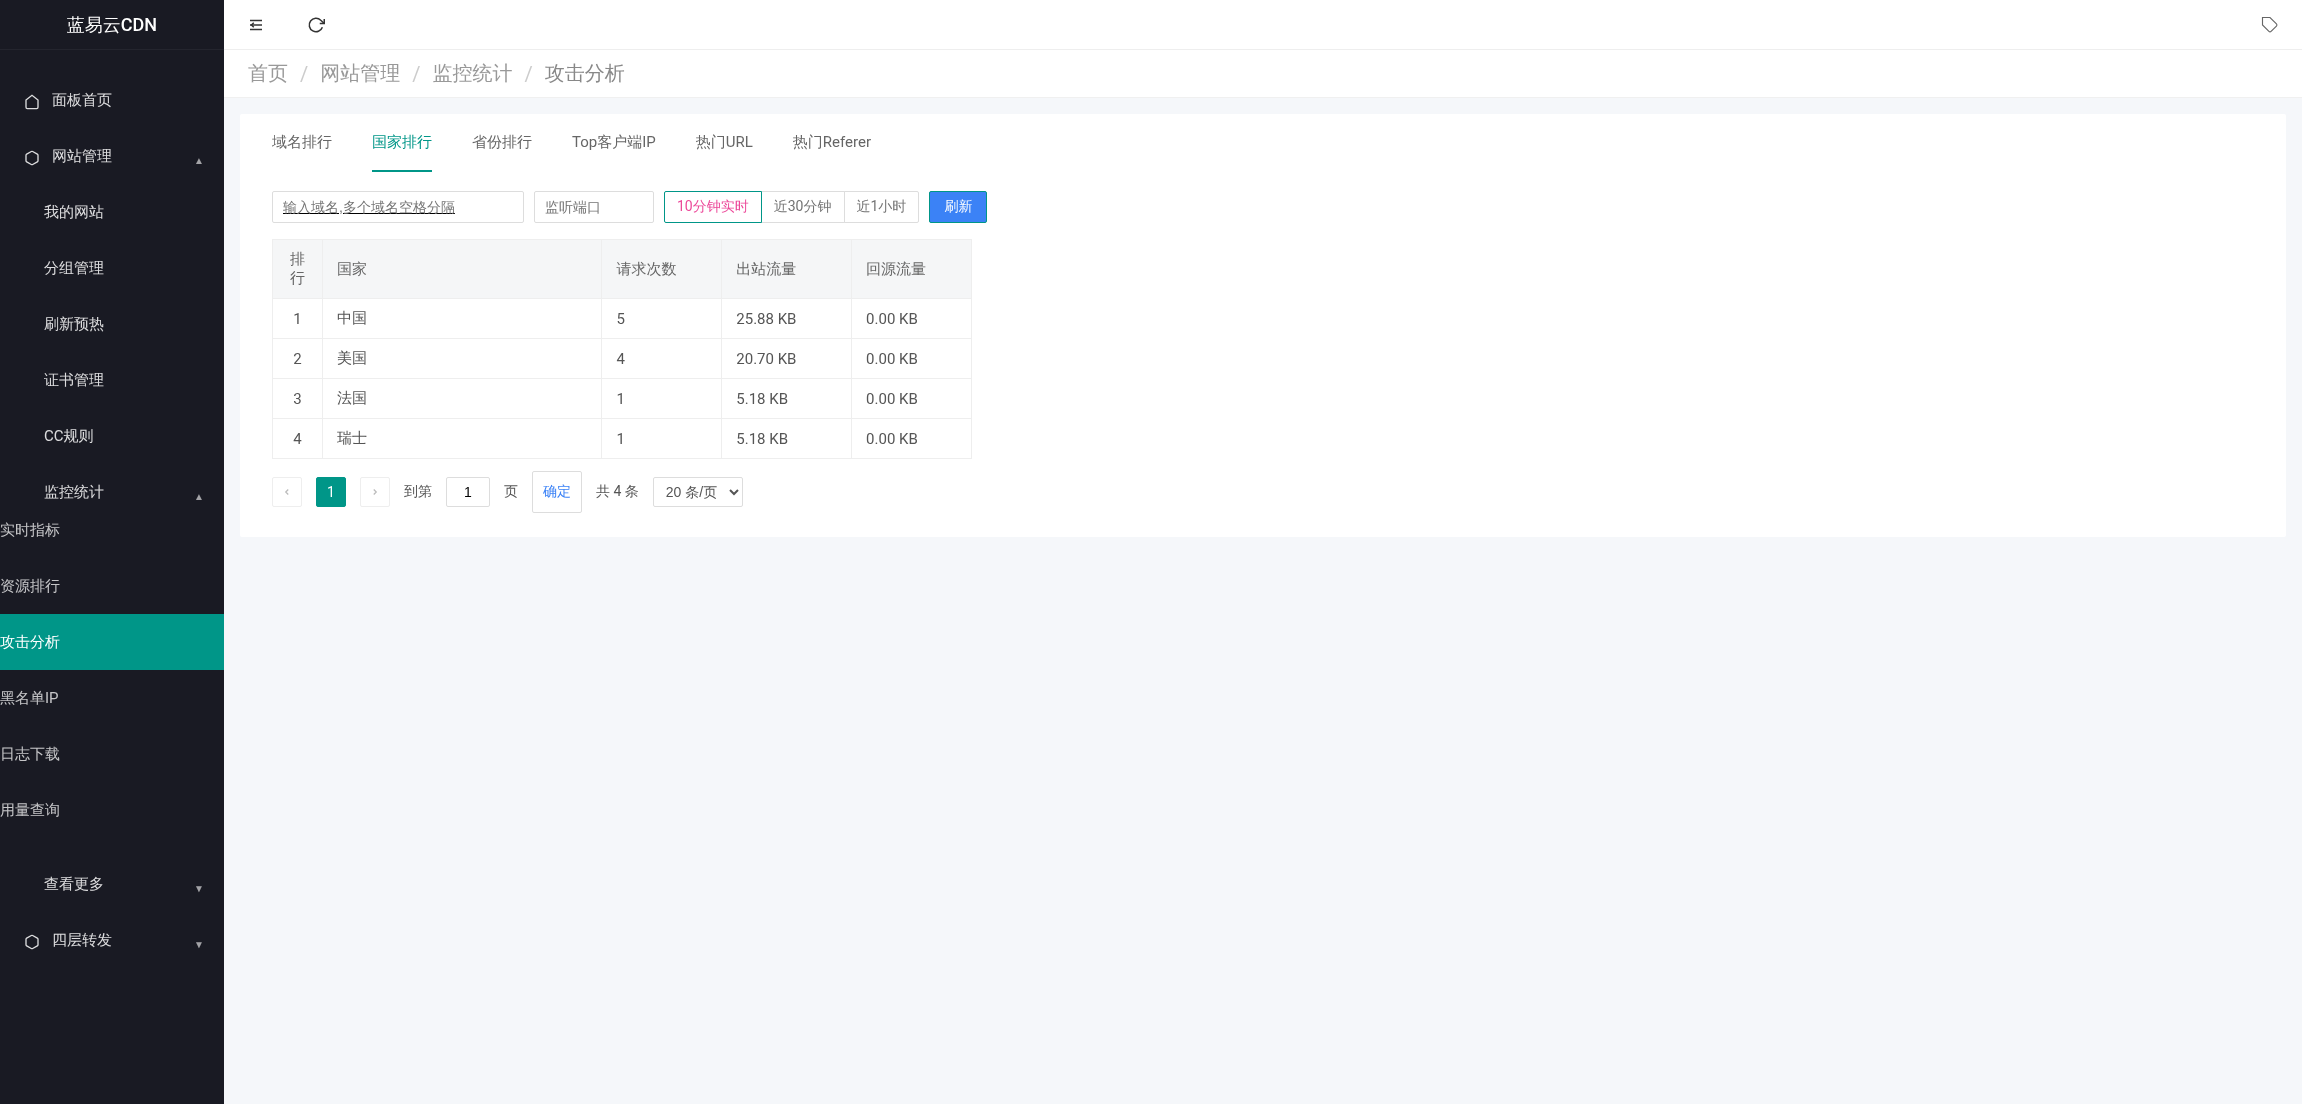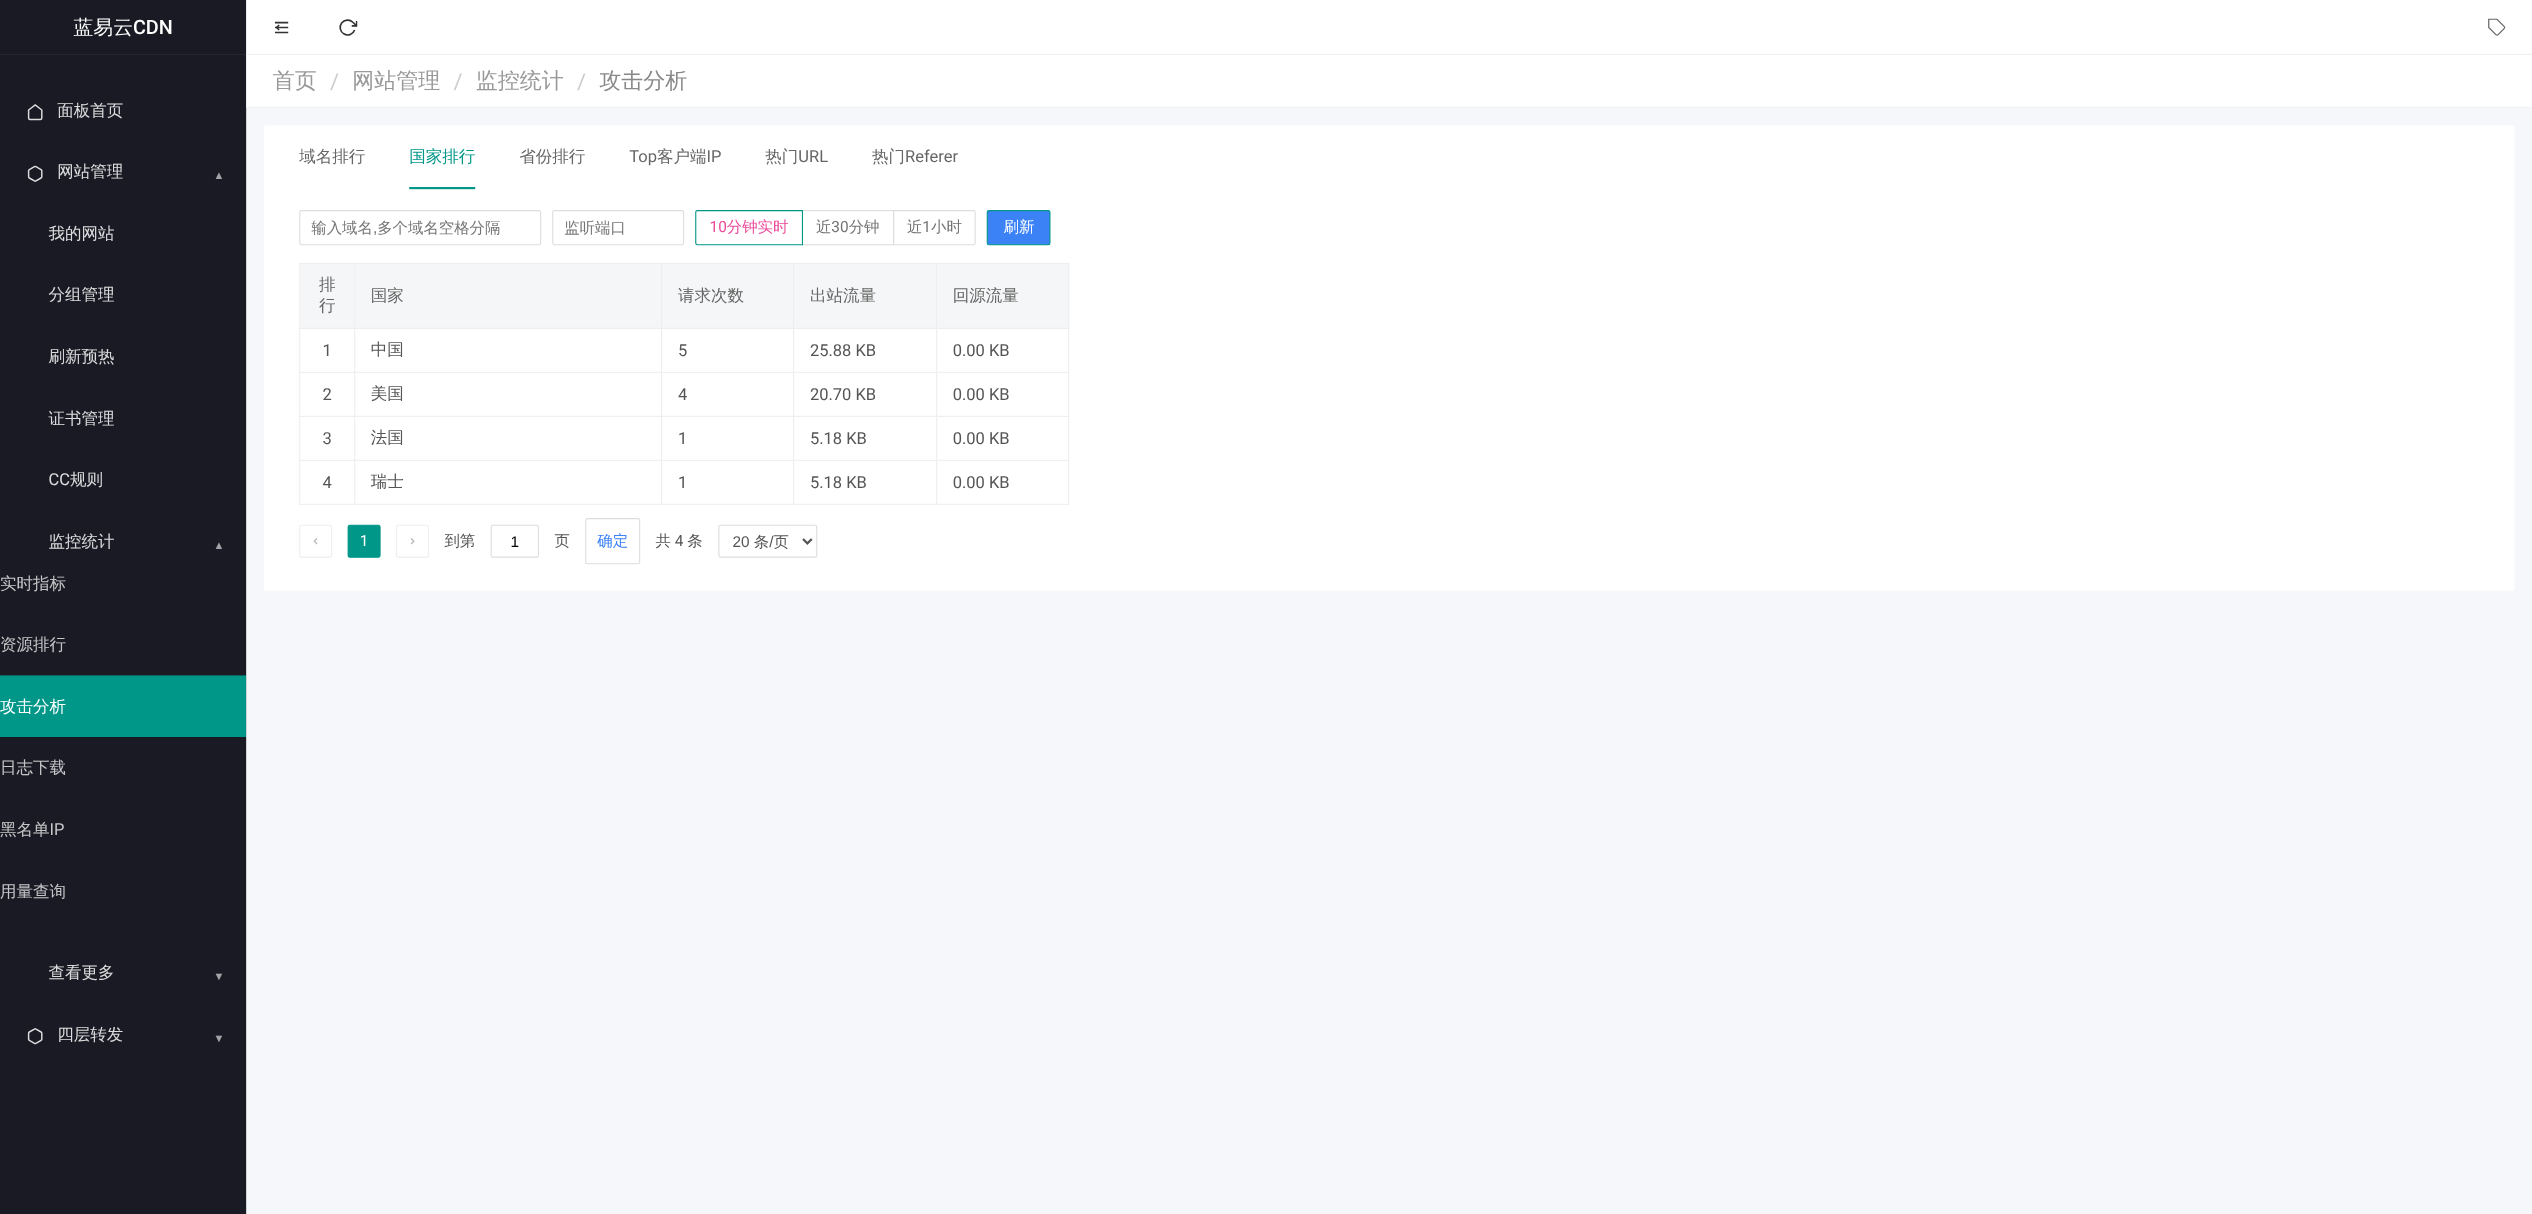--- a/index.html
+++ b/index.html
@@ -34,21 +34,21 @@
 
     .content { flex: 1; padding: 16px; overflow: auto; }
     .card { background: #fff; border-radius: 2px; padding: 0 32px 24px 32px; }
     
     .tabs { display: flex; border-bottom: none; margin-bottom: 20px; }
     .tab { padding: 18px 0; margin-right: 40px; cursor: pointer; font-size: 15px; color: #666; border-bottom: 2px solid transparent; transform: translateY(1px); }
     .tab.active { color: #009688; border-bottom-color: #009688; }
     
     .filter-row { display: flex; align-items: center; gap: 10px; margin-bottom: 16px; }
     .input { height: 32px; border: 1px solid #ddd; border-radius: 2px; padding: 0 10px; font-size: 14px; outline: none; background: #fff; }
-    .input.domain { width: 220px; }
+    .input.domain { width: 252px; text-decoration: underline; }
     .input.port { width: 120px; }
     .seg-group { display: flex; }
     .seg { height: 32px; padding: 0 12px; border: 1px solid #ddd; background: #fff; cursor: pointer; display: inline-flex; align-items: center; font-size: 14px; color: #737373; margin-left: -1px; }
     .seg:first-child { border-top-left-radius: 2px; border-bottom-left-radius: 2px; margin-left: 0;}
     .seg:last-child { border-top-right-radius: 2px; border-bottom-right-radius: 2px; }
     .seg.active { color: #ec4899; border-color: #009688; position: relative; z-index: 1; }
     .btn-primary { height: 32px; padding: 0 14px; background: #3b82f6; color: #fff; border: 1px solid #009688; border-radius: 2px; cursor: pointer; font-size: 14px; }
     
     table.data-table { width: 700px; border-collapse: collapse; }
     table.data-table th, table.data-table td { border: 1px solid #eee; padding: 10px 14px; text-align: left; font-size: 15px; font-weight: normal; }
@@ -113,24 +113,24 @@
       <div class="nav-sub-sub-item">
           <span>实时指标</span>
         </div>
       <div class="nav-sub-sub-item">
           <span>资源排行</span>
         </div>
       <div class="nav-sub-sub-item active">
           <span>攻击分析</span>
         </div>
       <div class="nav-sub-sub-item">
+          <span>黑名单IP</span>
+        </div>
+      <div class="nav-sub-sub-item">
           <span>日志下载</span>
-        </div>
-      <div class="nav-sub-sub-item">
-          <span>黑名单IP</span>
         </div>
       <div class="nav-sub-sub-item">
           <span>用量查询</span>
         </div>
 
       <div class="nav-sub-item">
         <span>查看更多</span>
         <span class="chev">▼</span>
       </div>
 

